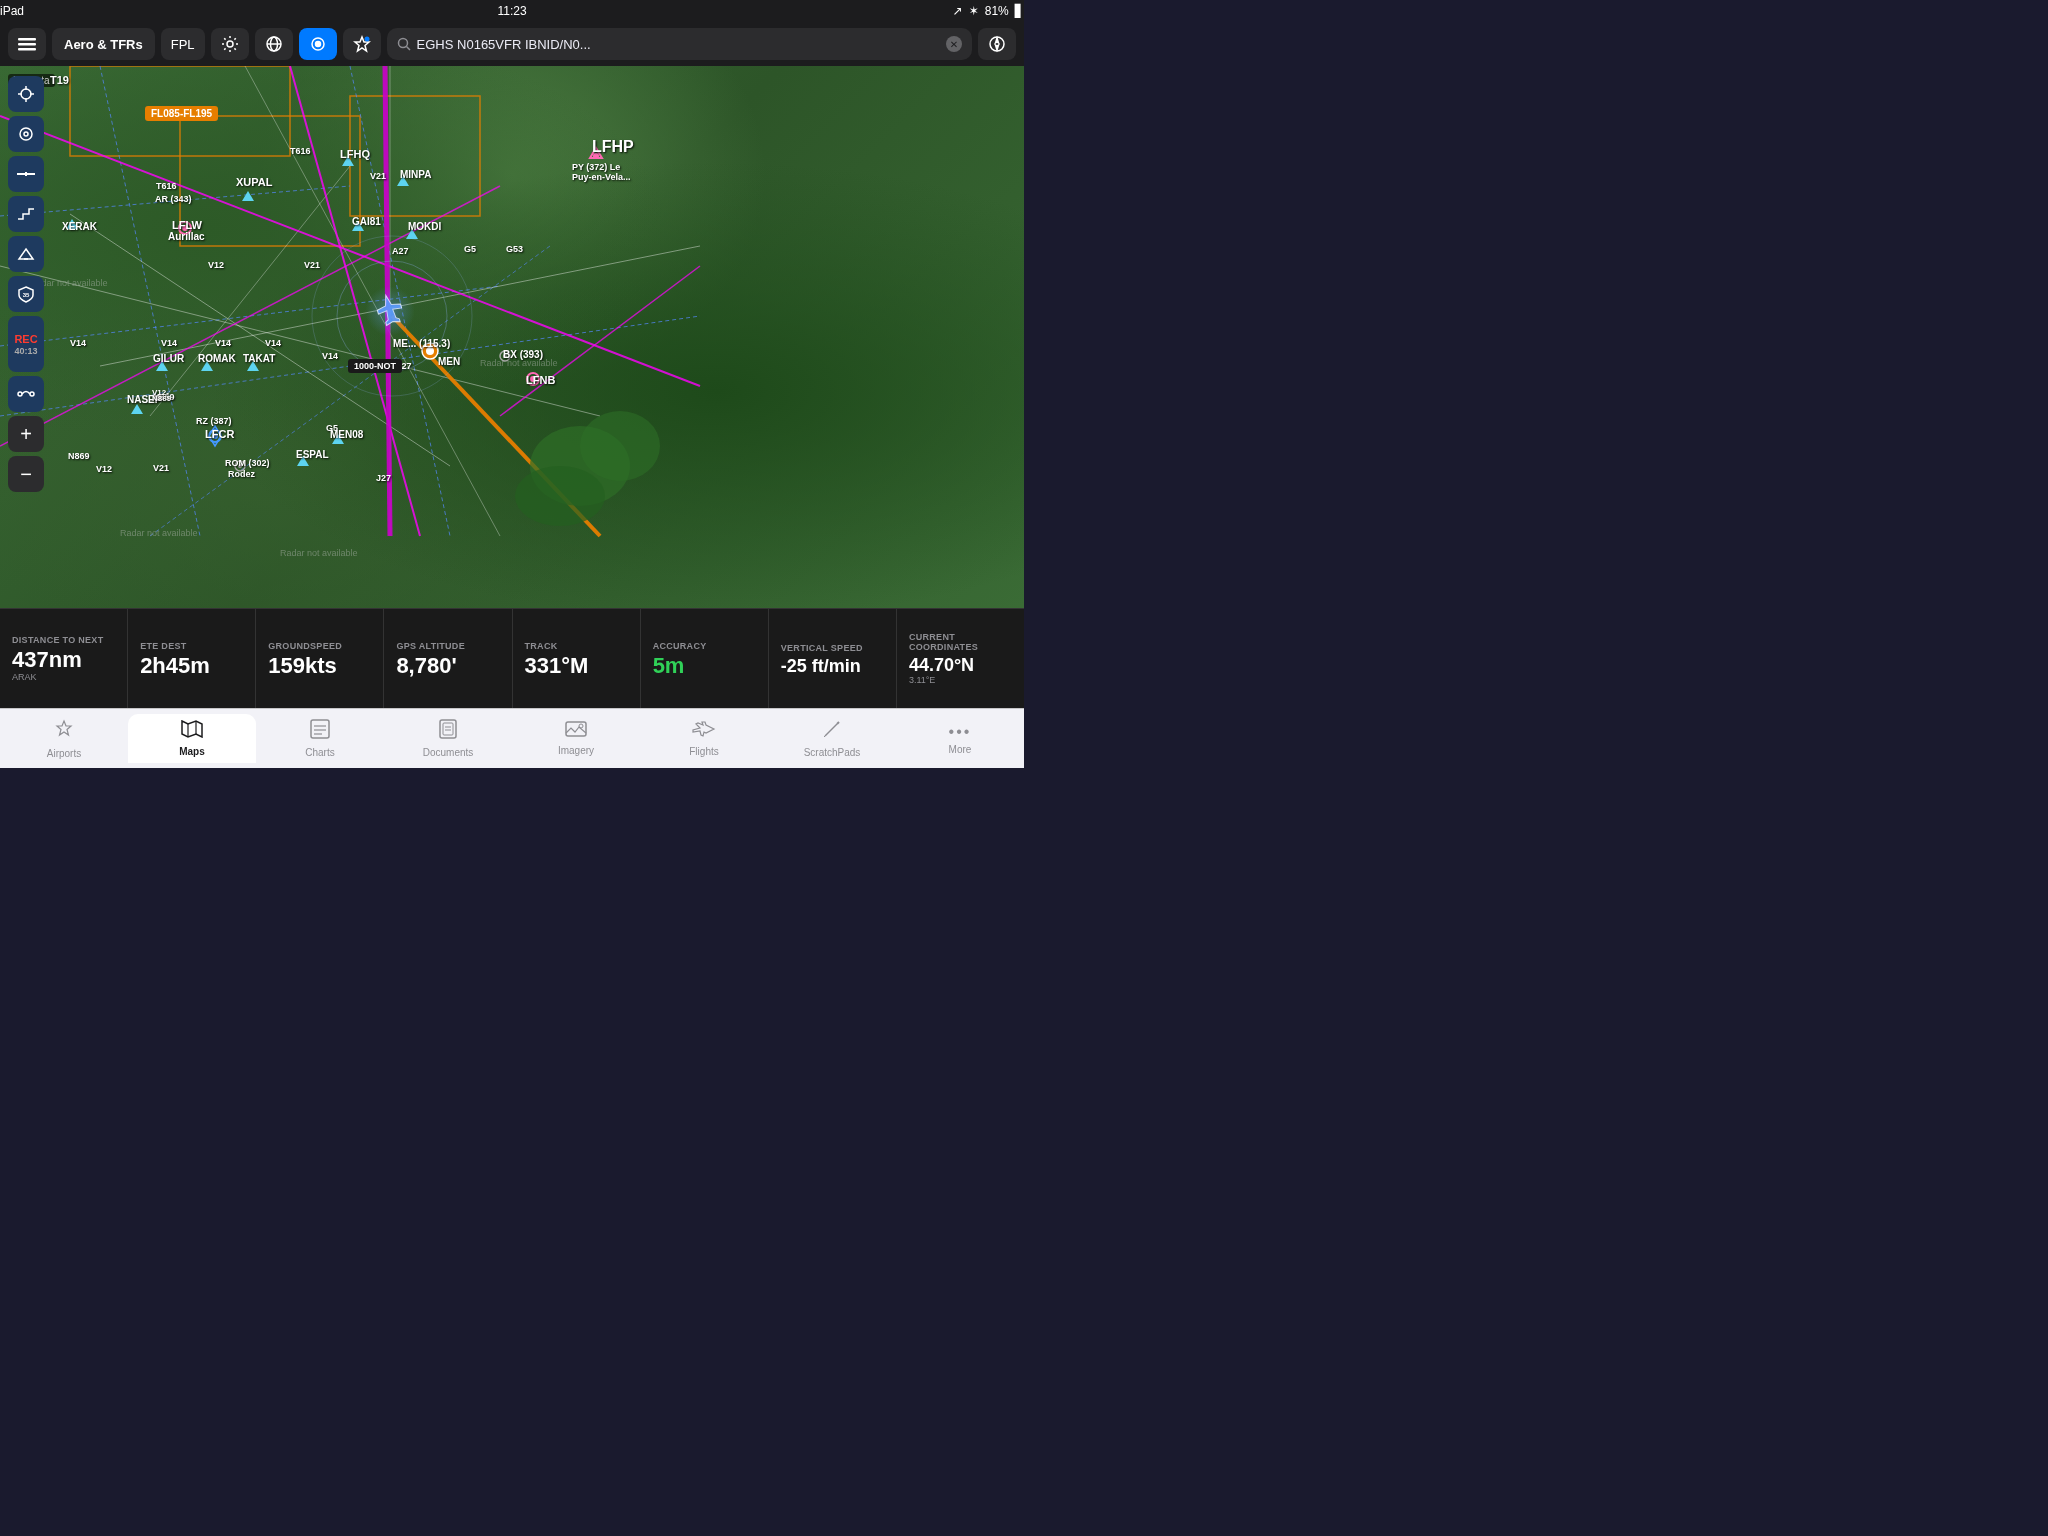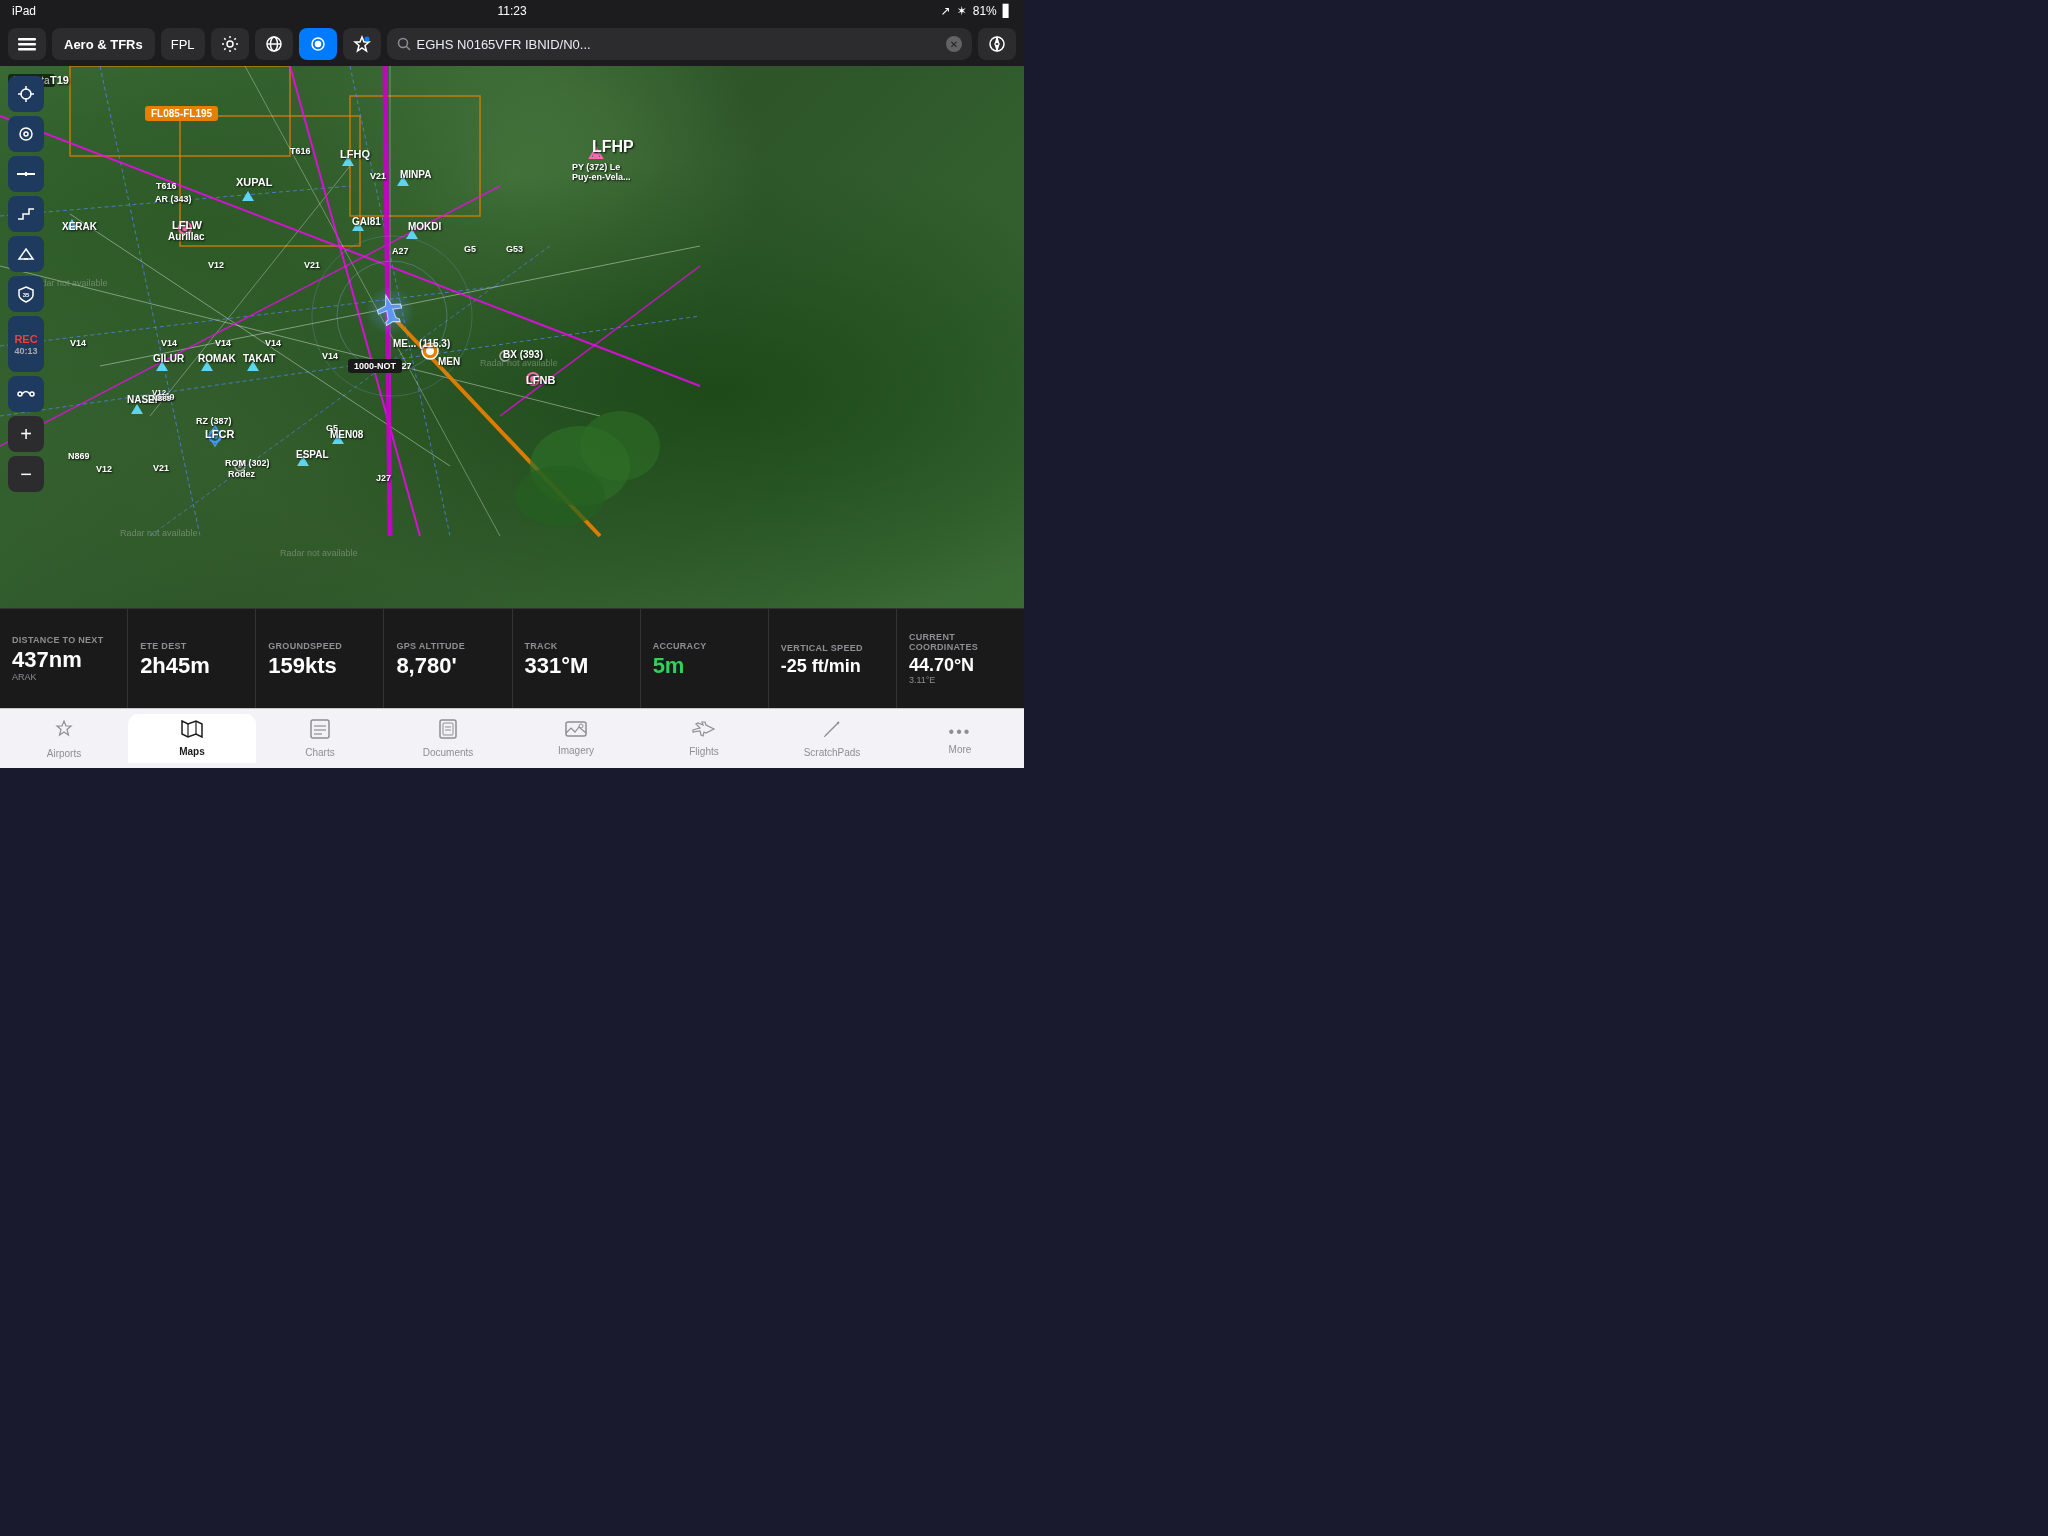--- a/index.html
+++ b/index.html
@@ -14,21 +14,21 @@
 
     
     #status-bar {
       position: absolute;
       top: 0; left: 0; right: 0;
       height: 22px;
       background: #1c1c1e;
       display: flex;
       align-items: center;
       justify-content: space-between;
-      padding: 0 12px;
+      padding: 0 0;
       z-index: 100;
       color: white;
       font-size: 12px;
       font-weight: 500;
     }
     .status-left { display: flex; gap: 8px; }
     .status-center { position: absolute; left: 50%; transform: translateX(-50%); }
     .status-right { display: flex; align-items: center; gap: 6px; margin-left: auto; }
 
     

